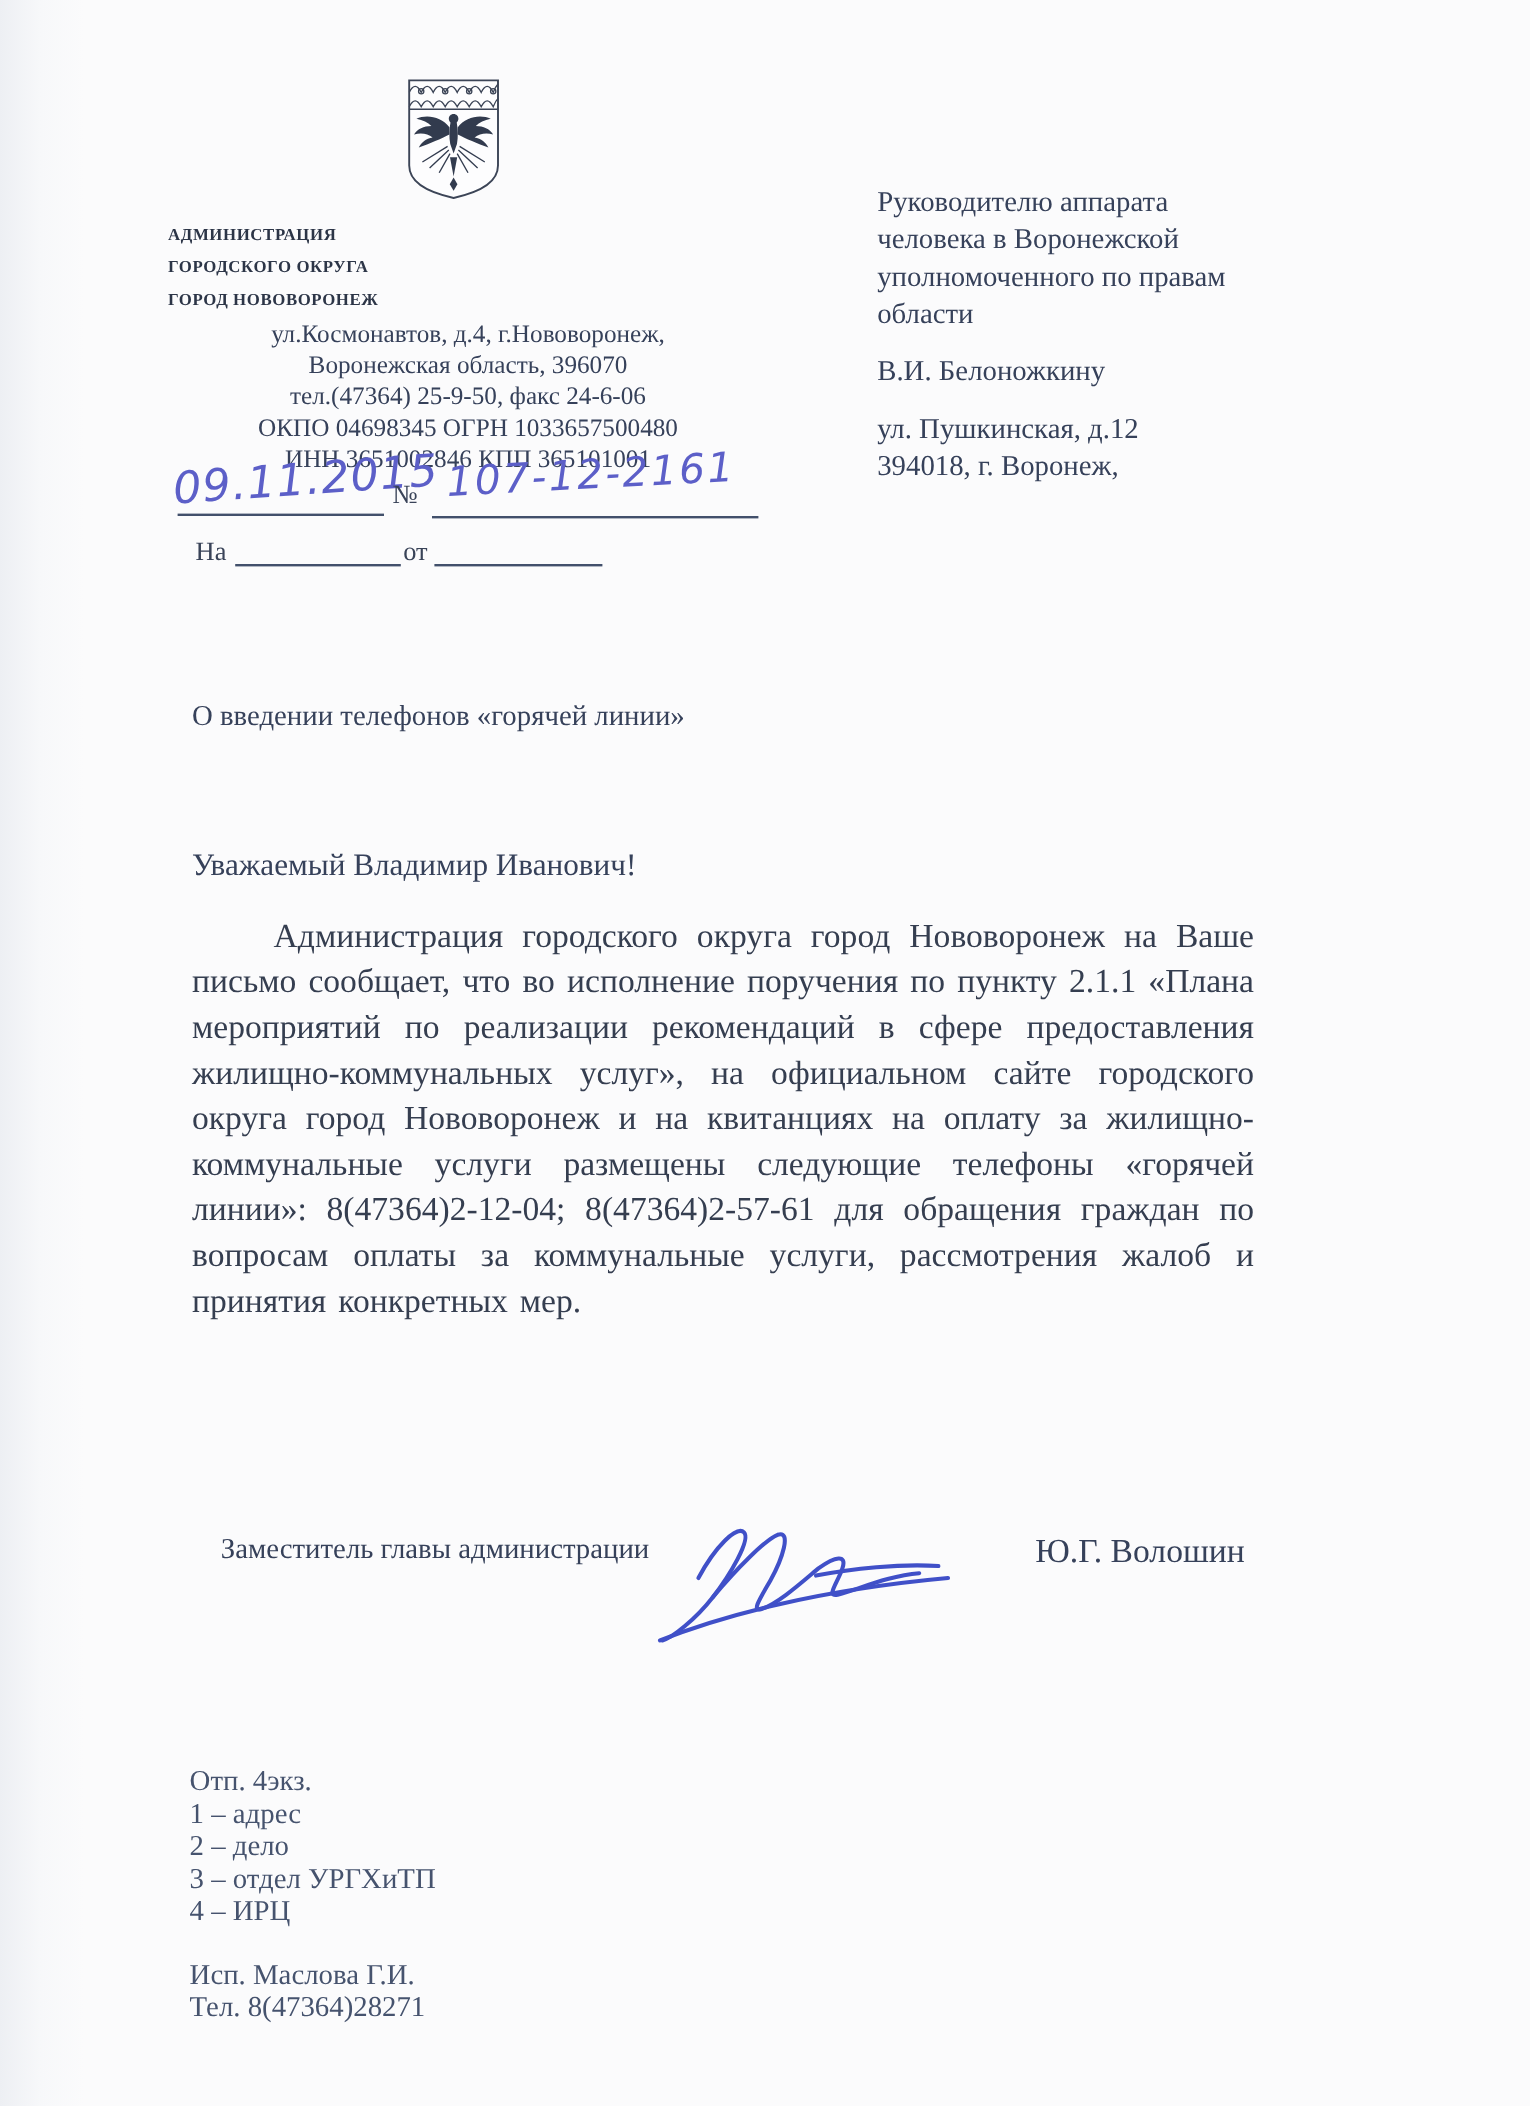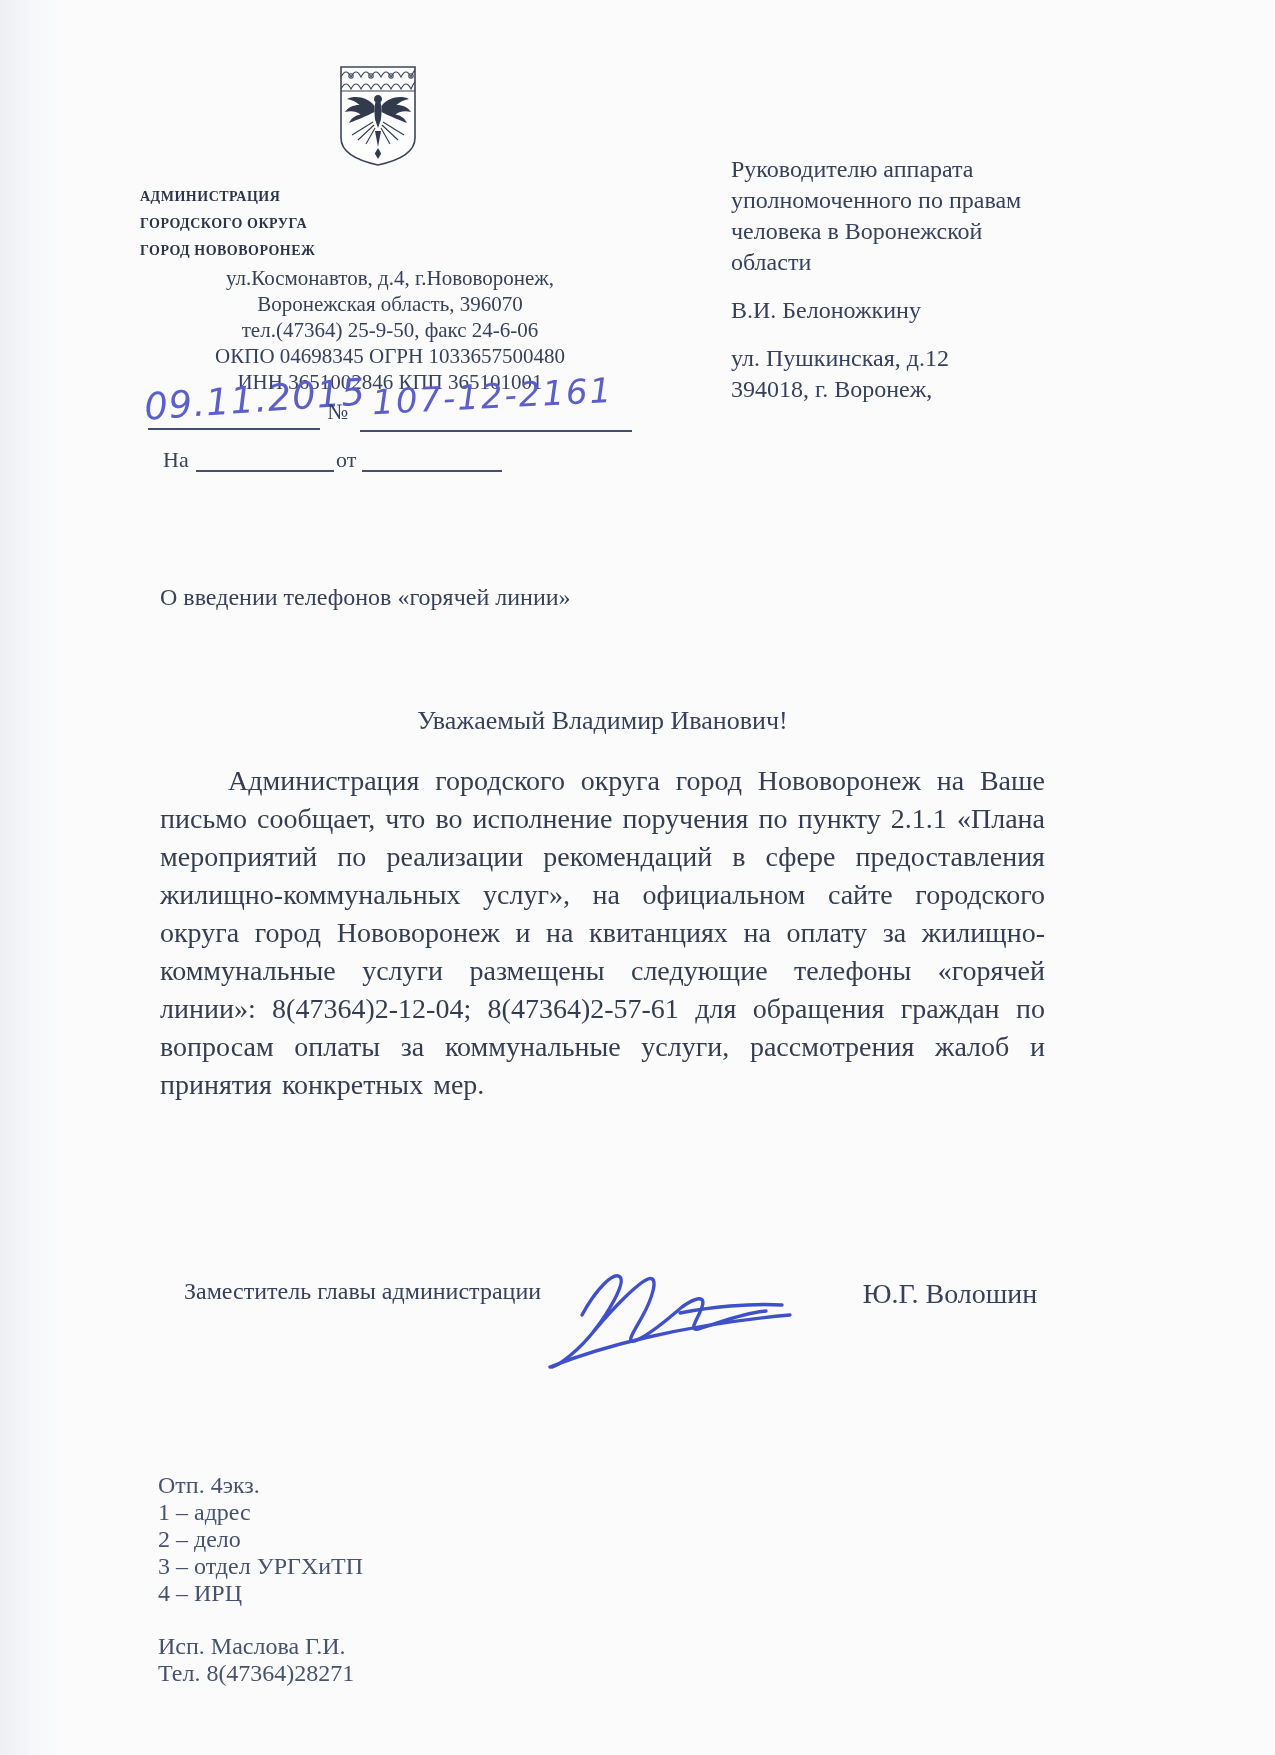--- a/index.html
+++ b/index.html
@@ -29,21 +29,21 @@
   .hand-date{left:144px;top:378px;font-size:37px;transform:rotate(-4deg);letter-spacing:1px;white-space:nowrap;}
   .hand-num{left:372px;top:376px;font-size:34px;transform:rotate(-3deg);letter-spacing:2px;white-space:nowrap;}
   .na-label{left:163px;top:447px;font-size:22px;color:#394358;}
   .ot-label{left:336px;top:447px;font-size:22px;color:#394358;}
   
   .recipient{left:715px;top:154px;width:360px;font-size:24px;line-height:31px;color:#36415a;margin-left:16px;}
   .recipient .gap{height:17px;}
   
   .subject{left:160px;top:584px;width:700px;font-size:24px;color:#36415a;}
   
-  .salutation{left:160px;top:706px;width:885px;text-align:center;font-size:26px;color:#36415a;}
+  .salutation{left:160px;top:706px;width:885px;font-size:26px;color:#36415a;}
   .body-par{left:160px;top:762px;width:885px;font-size:28px;line-height:38px;
     text-align:justify;text-indent:68px;color:#353e50;word-spacing:3px;}
   
   .sig-title{left:160px;top:1278px;font-size:24px;color:#36415a;white-space:nowrap;margin-left:24px;}
   .sig-name{left:860px;top:1278px;width:180px;text-align:center;font-size:28px;color:#36415a;white-space:nowrap;}
   .sig-scribble{left:530px;top:1255px;width:290px;height:120px;}
   
   .footer{left:158px;top:1472px;width:420px;font-size:24px;line-height:27px;color:#46536e;}
   .footer .gap{height:26px;}
 </style>
@@ -99,22 +99,22 @@
   <div class="abs rule rule-date"></div>
   <div class="abs rule rule-num"></div>
 
   <div class="abs na-label">На</div>
   <div class="abs rule rule-na"></div>
   <div class="abs ot-label">от</div>
   <div class="abs rule rule-ot"></div>
 
   <div class="abs recipient">
     <div>Руководителю аппарата</div>
+    <div>человека в Воронежской</div>
     <div>уполномоченного по правам</div>
-    <div>человека в Воронежской</div>
     <div>области</div>
     <div class="gap"></div>
     <div>В.И. Белоножкину</div>
     <div class="gap"></div>
     <div>ул. Пушкинская, д.12</div>
     <div>394018,  г. Воронеж,</div>
   </div>
 
   <div class="abs subject">О введении телефонов «горячей линии»</div>
 

